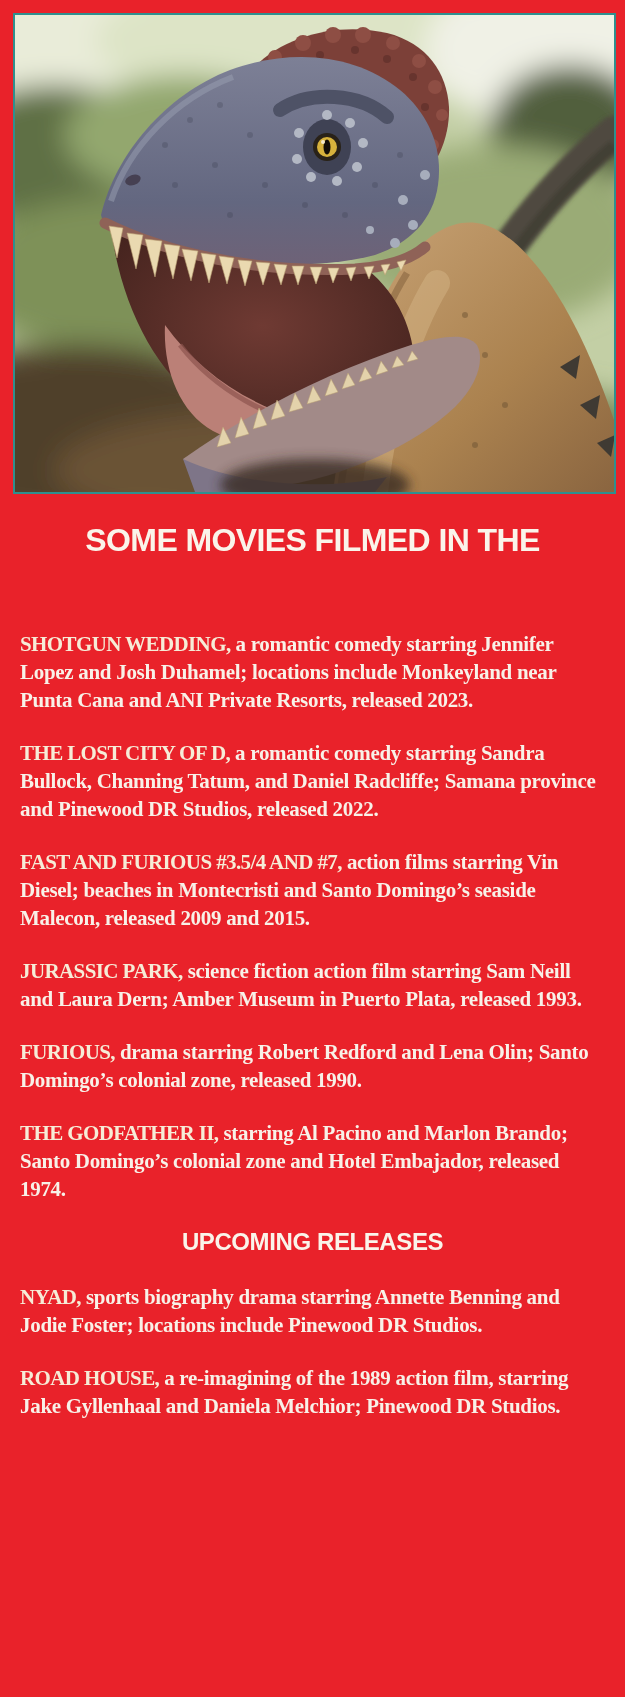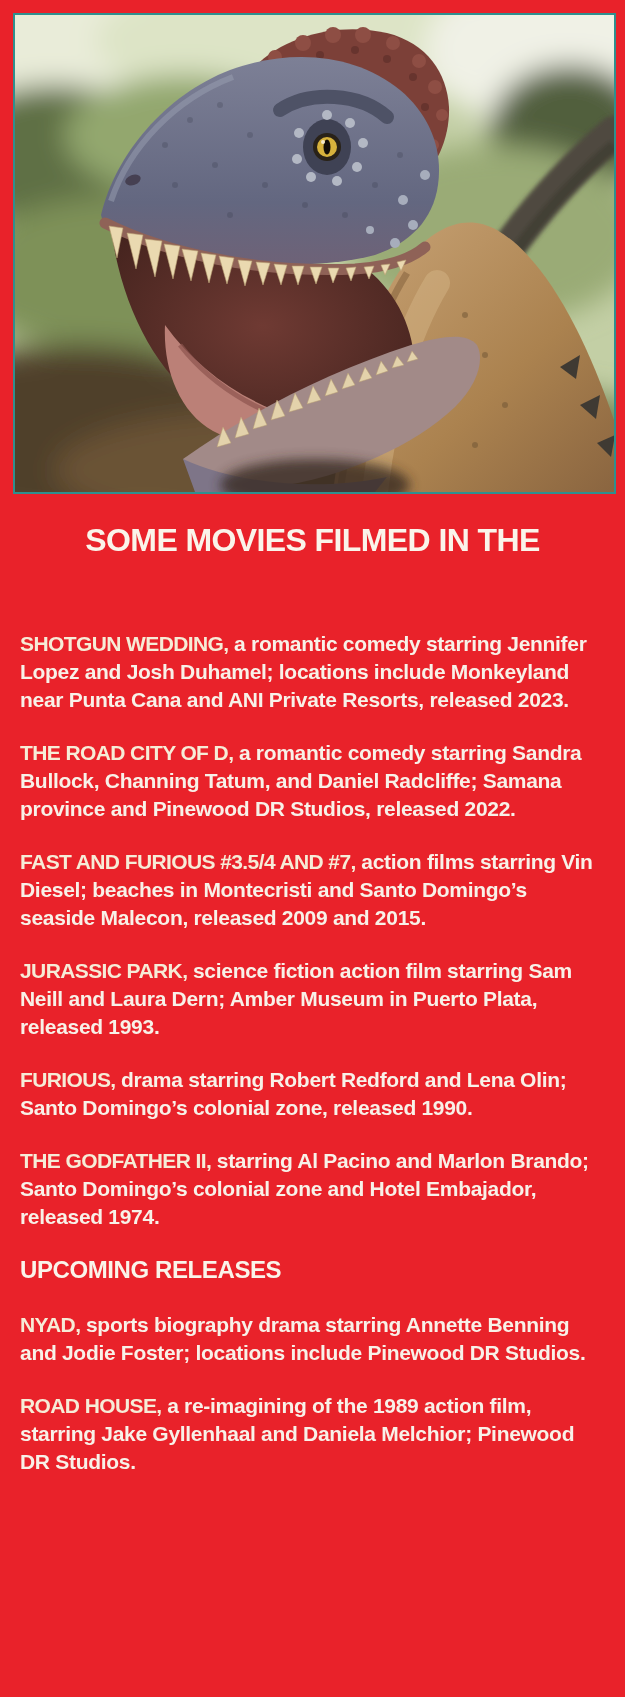--- a/index.html
+++ b/index.html
@@ -41,28 +41,30 @@
     left: 20px; top: 630px;
     width: 585px;
   }
   .entry {
     margin: 0 0 25px 0;
     color: #f8f1e8;
     font-size: 21px;
     line-height: 28px;
     font-weight: 700;
     letter-spacing: -0.3px;
+    font-family: Liberation Serif, serif;
   }
   .entry .lead {
     color: #f6ecd7;
     font-weight: 700;
     letter-spacing: -0.6px;
   }
   .entry .desc { font-weight: 700; }
   .subhead {
+    text-align: center;
     color: #faf4ea;
     font-size: 24px;
     line-height: 28px;
     font-weight: 700;
     letter-spacing: -0.4px;
     margin: 4px 0 27px 0;
   }
 </style>
 </head>
 <body>
@@ -266,21 +268,21 @@
   </h1>
 
   <div class="content">
 
     <p class="entry">
       <span class="lead">SHOTGUN WEDDING,</span>
       <span class="desc">a romantic comedy starring Jennifer Lopez and Josh Duhamel; locations include Monkeyland near Punta Cana and ANI Private Resorts, released 2023.</span>
     </p>
 
     <p class="entry">
-      <span class="lead">THE ROAD CITY OF D,</span>
+      <span class="lead">THE LOST CITY OF D,</span>
       <span class="desc">a romantic comedy starring Sandra Bullock, Channing Tatum, and Daniel Radcliffe; Samana province and Pinewood DR Studios, released 2022.</span>
     </p>
 
 
     <p class="entry">
       <span class="lead">FAST AND FURIOUS #3.5/4 AND #7,</span>
       <span class="desc">action films starring Vin Diesel; beaches in Montecristi and Santo Domingo’s seaside Malecon, released 2009 and 2015.</span>
     </p>
 
     <p class="entry">

